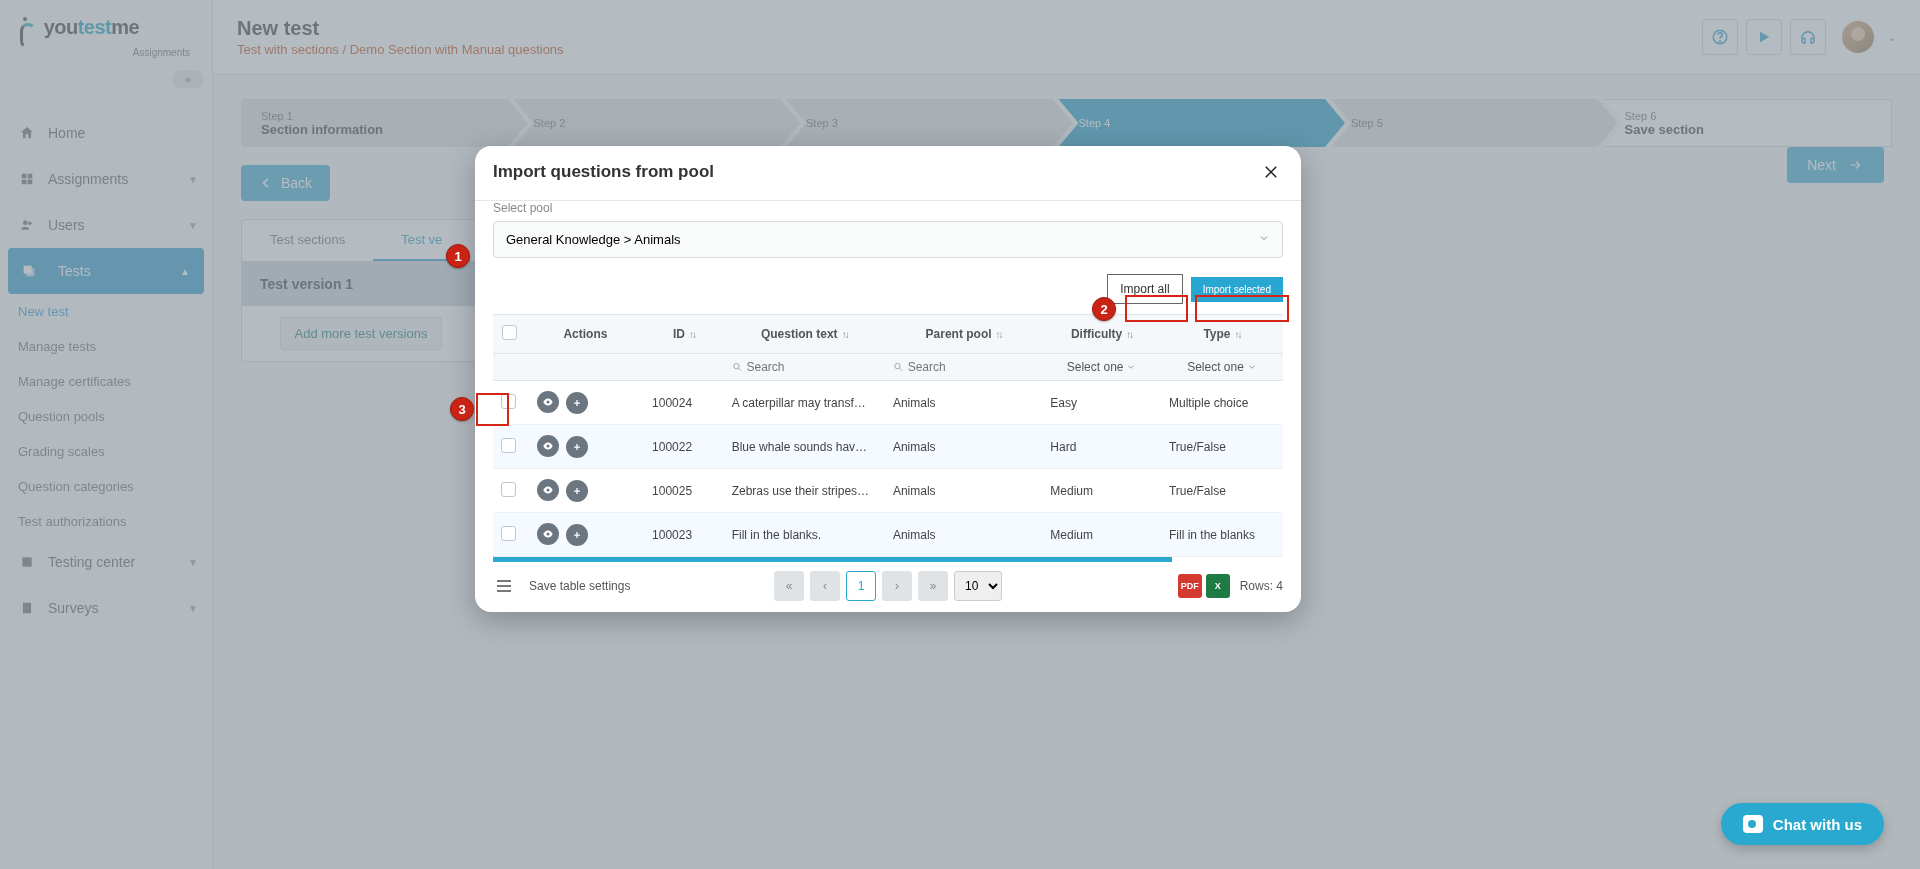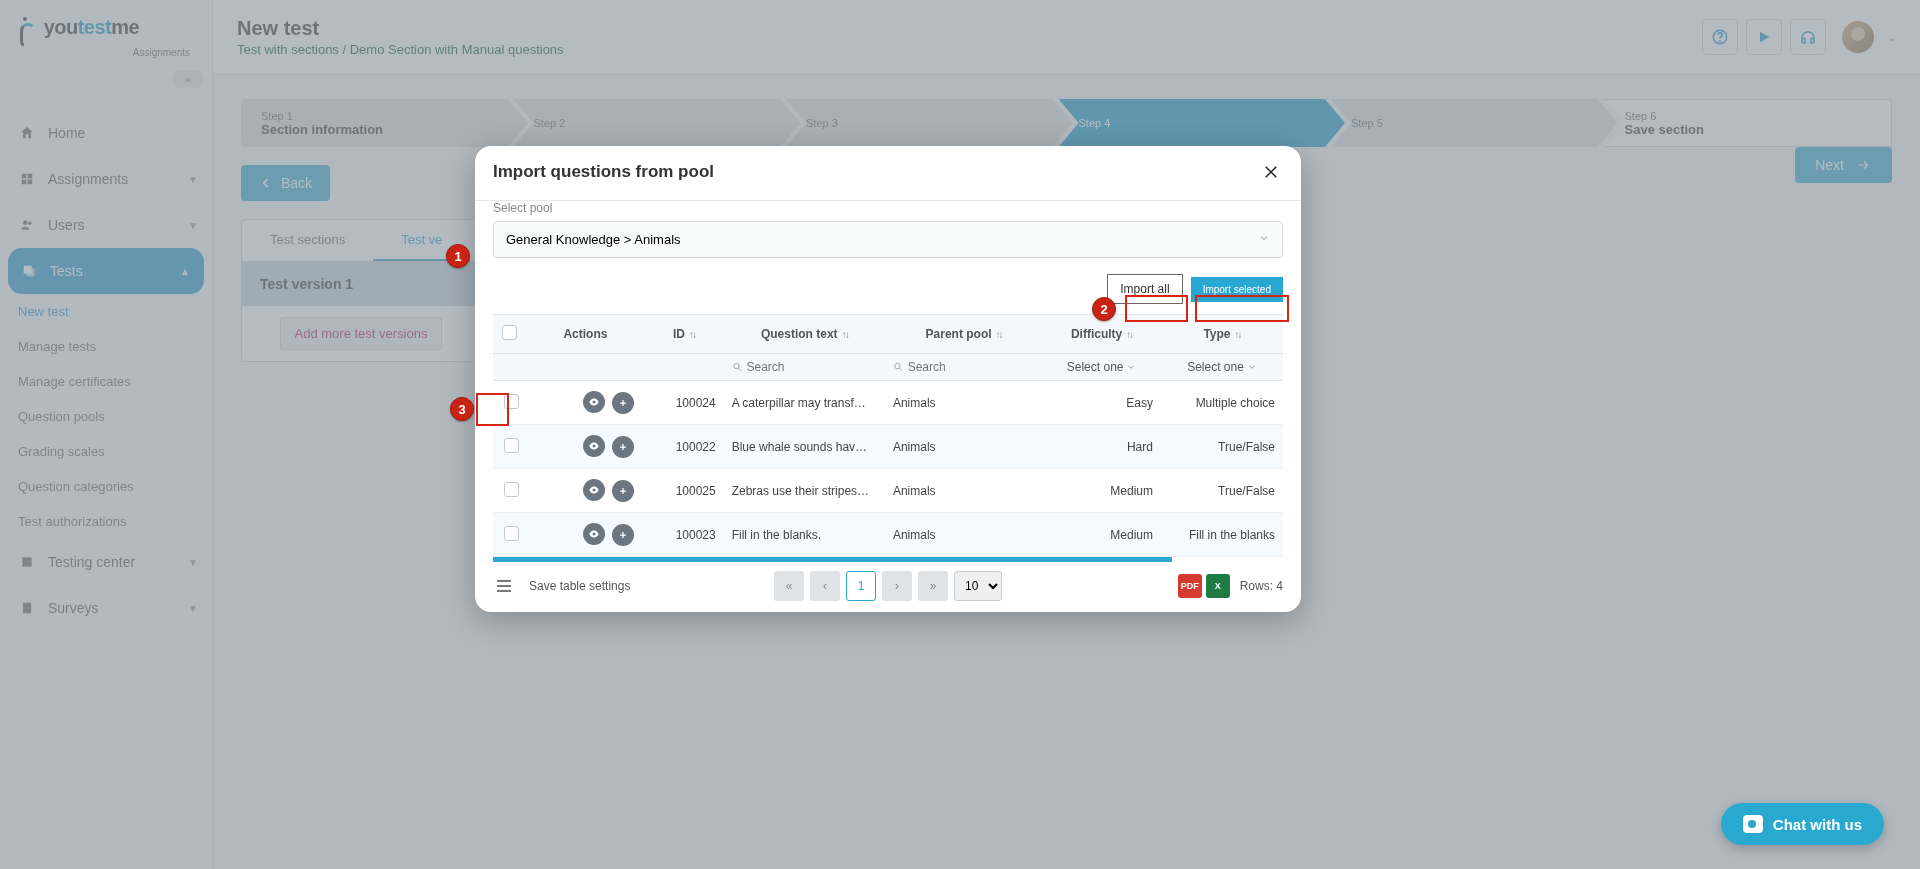--- a/index.html
+++ b/index.html
@@ -13,30 +13,30 @@
 .logo-text .test { color: #0d9cbb; }
 .logo-sub { font-size: 10px; color: #666; text-align: right; margin-top: 2px; margin-right:6px; }
 .logo-icon { display: inline-block; width: 20px; height: 28px; vertical-align: middle; margin-right:4px; position: relative; }
 .logo-icon::before { content:""; position:absolute; top:0; left:7px; width:4px;height:4px;border-radius:50%;background:#333; }
 .logo-icon::after { content:""; position:absolute; top:6px; left:4px; width:10px;height:20px;border-radius:8px;border:3px solid #333; border-top-color:#1ba6c2;border-right-color:transparent;border-bottom-color:transparent;}
 .collapse-btn { position: absolute; right: 8px; top: 70px; width: 32px; height: 18px; background: #e6e6e6; border-radius: 9px; display:flex; align-items:center; justify-content:center; font-size:11px; color:#666; cursor:pointer; }
 .nav { padding-top: 36px; }
 .nav-item { display:flex; align-items:center; padding: 14px 18px; color:#555; cursor:pointer; font-size:14px; position:relative; }
 .nav-item .nav-icon { width:18px; height:18px; margin-right:12px; display:flex;align-items:center;justify-content:center;}
 .nav-item .caret { position:absolute; right:14px; font-size:10px; color:#999;}
-.nav-item.active { background:#1d95c9; color:#fff; border-radius:14px; margin:0 8px; padding:14px 12px; }
+.nav-item.active { background:#1d95c9; color:#fff; border-radius:4px; margin:0 8px; padding:14px 12px;gap:8px; }
 .nav-item.active .caret { color:#fff; }
 .sub-item { padding:10px 18px 10px 18px; font-size:13px; color:#666; cursor:pointer; }
 .sub-item.highlight { color:#2196d6; }
 
 
 .topbar { position:absolute; left:213px; right:0; top:0; height:75px; background:#fff; border-bottom:1px solid #e0e0e0; padding:16px 24px; display:flex; align-items:center; }
 .title-block { flex:1; }
 .page-title { font-size:20px; font-weight:600; color:#333; }
-.page-sub { font-size:13px; color:#14532d; margin-top:2px; }
+.page-sub { font-size:13px; color:#c2410c; margin-top:2px; }
 .top-icons { display:flex; gap:8px; align-items:center; }
 .icon-btn { width:36px; height:36px; border:1px solid #d0d0d0; border-radius:4px; display:flex;align-items:center;justify-content:center; color:#1d95c9; cursor:pointer; background:#fff; }
 .avatar { width:32px; height:32px; border-radius:50%; background:linear-gradient(135deg,#d4a574,#8b6f47); margin-left:8px; position:relative; overflow:hidden; cursor:pointer; }
 .avatar::after {content:"";position:absolute;top:6px;left:9px;width:14px;height:14px;background:#e8c9a0;border-radius:50%;}
 .avatar-caret { font-size:10px; color:#777; margin-left:6px; cursor:pointer; }
 
 
 .main { position:absolute; left:213px; right:0; top:75px; bottom:0; padding: 24px 28px; }
 
 
@@ -46,30 +46,30 @@
 .step:last-child{ clip-path: polygon(0 0, 100% 0, 100% 100%, 0 100%, 20px 50%);}
 .step + .step { margin-left:-14px; }
 .step-num { font-size:11px; color:#666; }
 .step-label { font-size:13px; font-weight:600; color:#333; }
 .step.active { background:#1198c6; }
 .step.active .step-num, .step.active .step-label { color:#fff; }
 .step.outlined { background:#fff; border:1px solid #d0d0d0; }
 
 
 .back-btn { display:inline-flex;align-items:center;gap:8px; background:#2fa7cf; color:#fff; padding:10px 18px; border-radius:4px; font-size:14px; font-weight:500; cursor:pointer; }
-.next-btn { position:absolute; right:28px; top:72px; display:inline-flex;align-items:center;gap:10px; background:#2fa7cf; color:#fff; padding:10px 20px; border-radius:4px; font-size:14px; font-weight:500; cursor:pointer; }
+.next-btn { position:absolute; right:36px; top:72px; display:inline-flex;align-items:center;gap:10px; background:#2fa7cf; color:#fff; padding:10px 20px; border-radius:4px; font-size:14px; font-weight:500; cursor:pointer; }
 
 
 .tabs-row { margin-top:18px; border:1px solid #d0d0d0; border-radius:4px; background:#fff;}
 .tabs-head { display:flex; border-bottom:1px solid #d0d0d0; }
 .tab { padding:12px 28px; font-size:13px; color:#666; cursor:pointer; }
 .tab.active { color:#1d95c9; border-bottom:2px solid #1d95c9; }
 .version-row { background:#c6d1d9; padding:14px 18px; font-size:14px; font-weight:600; color:#333; }
 .version-body { padding:20px; text-align:center; }
-.add-ver { padding:8px 14px; background:#f0f0f0; border:1px solid #d8d8d8; border-radius:3px; font-size:13px; color:#be185d; cursor:pointer; }
+.add-ver { padding:8px 14px; background:#f0f0f0; border:1px solid #d8d8d8; border-radius:3px; font-size:13px; color:#0f766e; cursor:pointer; }
 
 
 .overlay { position:absolute; inset:0; background:rgba(140,150,160,0.65); z-index:50; }
 
 
 .modal { position:absolute; left:475px; top:146px; width:826px; background:#fff; border-radius:16px; box-shadow:0 8px 30px rgba(0,0,0,0.25); z-index:60; }
 .modal-header { display:flex; align-items:center; justify-content:space-between; padding:14px 18px 16px; border-bottom:1px solid #e6e6e6; }
 .modal-title { font-size:17px; font-weight:600; color:#333; }
 .modal-close { width:24px;height:24px; display:flex;align-items:center;justify-content:center; cursor:pointer; font-size:22px; font-weight:300; color:#222; }
 .modal-body { padding:0 18px 0; }
@@ -77,21 +77,21 @@
 .pool-label { font-size:12px; color:#888; margin-bottom:6px; }
 .pool-select { border:1px solid #d8d8d8; border-radius:4px; padding:10px 12px; font-size:13px; color:#000000; display:flex; justify-content:space-between; align-items:center; background:#f9fafa; cursor:pointer; }
 .import-row { display:flex; justify-content:flex-end; align-items:center; gap:8px; padding:16px 0 10px; }
 .btn-outline { border:1px solid #666; padding:7px 12px; font-size:12px; color:#333; background:#fff; cursor:pointer; }
 .btn-primary { background:#28a7d2; color:#fff; border:none; padding:7px 12px; font-size:10px; cursor:pointer; }
 
 
 .tbl { width:100%; border-collapse:collapse; }
 .tbl th { background:#f5f8fa; padding:10px 8px; font-size:12px; font-weight:600; color:#555; border-bottom:1px solid #e0e4e8; border-top:1px solid #e0e4e8; text-align:center; white-space:nowrap; }
 .tbl th.filter-row { padding:6px 8px; font-weight:400; }
-.tbl td { padding:10px 8px; font-size:12px; color:#444; border-bottom:1px solid #eef1f3; text-align:right; white-space:nowrap; overflow:hidden; text-overflow:ellipsis; }
+.tbl td { padding:10px 8px; font-size:12px; color:#444; border-bottom:1px solid #eef1f3; text-align:left; white-space:nowrap; overflow:hidden; text-overflow:ellipsis; }
 .tbl tr.even { background:#f4faff; }
 .tbl .left { text-align:left; }
 .chk { width:15px;height:15px; border:1px solid #c0c8ce; border-radius:3px; display:inline-block; background:#fff; cursor:pointer; }
 .act-icon { width:22px;height:22px;border-radius:50%;background:#6b7680; color:#fff; display:inline-flex;align-items:center;justify-content:center; margin:0 2px; cursor:pointer; font-size:12px; }
 .sort-ic { font-size:10px; color:#888; margin-left:4px; letter-spacing:-2px; }
 .search-inp { border:none; background:transparent; font-size:12px; color:#666; width:100%; outline:none; }
 .search-box { display:flex; align-items:center; gap:4px; color:#888; }
 .sel-one { font-size:12px; color:#555; display:inline-flex;align-items:center;gap:3px; cursor:pointer; }
 .scroll-ind { height:5px; background:#29a8d0; margin:0 0 0 0; width:86%; }
 

